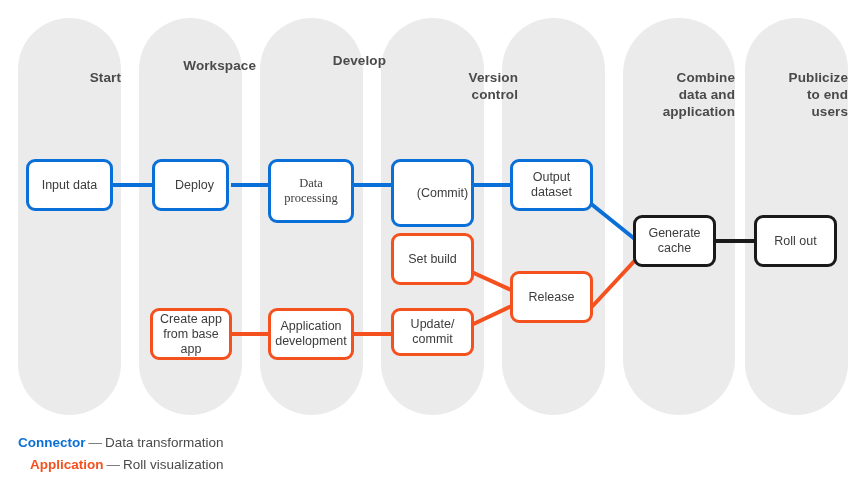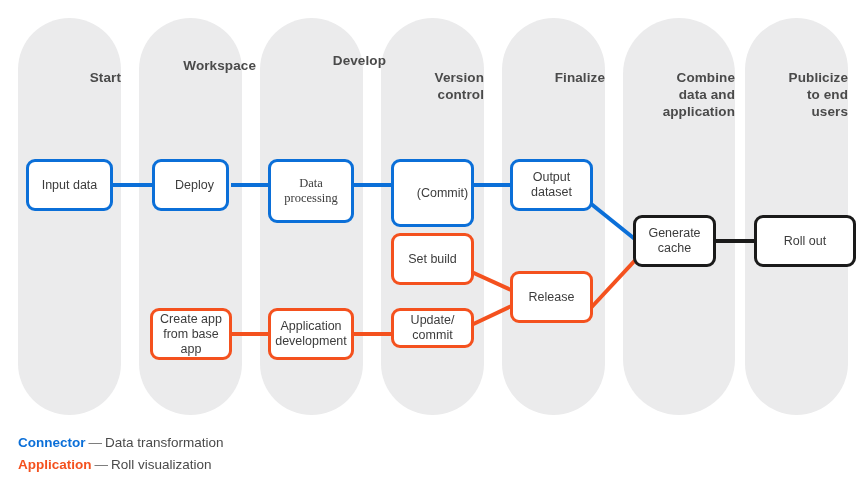--- a/index.html
+++ b/index.html
@@ -52,21 +52,21 @@
   .node.combined{border:3px solid #1a1a1a;}
   .node span{display:block;padding:0 4px;}
 
   
   .legend{
     position:absolute;
     font-size:13.5px;
     line-height:22px;
     white-space:nowrap;
   }
-  .legend-row{display:block;}
+  .legend-row{display:block;text-align:right;}
   .legend-key{font-weight:bold;}
   .legend-key.connector{color:#0b6fd8;}
   .legend-key.application{color:#f4511e;}
   .legend-dash{color:#6d6d6d;padding:0 3px;}
   .legend-desc{color:#4a4a4a;}
 </style>
 </head>
 <body>
 
 <div id="stage">
@@ -75,22 +75,21 @@
   <div class="lane" style="left: 139px; top: 18px; width: 103px; height: 397px; background: rgb(235, 235, 236);"></div>
   <div class="lane" style="left: 260px; top: 18px; width: 103px; height: 397px; background: rgb(235, 235, 236);"></div>
   <div class="lane" style="left: 381px; top: 18px; width: 103px; height: 397px; background: rgb(235, 235, 236);"></div>
   <div class="lane" style="left: 502px; top: 18px; width: 103px; height: 397px; background: rgb(235, 235, 236);"></div>
   <div class="lane" style="left: 623px; top: 18px; width: 112px; height: 397px; background: rgb(235, 235, 236);"></div>
   <div class="lane" style="left: 745px; top: 18px; width: 103px; height: 397px; background: rgb(235, 235, 236);"></div>
 
   <div class="lane-title" style="left:18px;  top:69px;  width:103px;">Start</div>
   <div class="lane-title" style="left:139px; top:57px;  width:117px;">Workspace</div>
   <div class="lane-title" style="left:260px; top:52px;  width:126px;">Develop</div>
-  <div class="lane-title" style="left:381px; top:69px;  width:103px;">Version<br>control</div>
-  <div class="lane-title" style="left:502px; top:69px;  width:103px;">Finalize</div>
+  <div class="lane-title" style="left:381px; top:69px;  width:103px;padding-left:34px;">Version<br>control</div>
   <div class="lane-title" style="left:623px; top:69px;  width:112px;">Combine<br>data and<br>application</div>
   <div class="lane-title" style="left:745px; top:69px;  width:103px;">Publicize<br>to end<br>users</div>
 
   <svg id="wires" viewBox="0 0 865 485">
 
     <line x1="110" y1="185" x2="170" y2="185" stroke="#0b6fd8" stroke-width="4"></line>
     <line x1="231" y1="185" x2="291" y2="185" stroke="#0b6fd8" stroke-width="4"></line>
     <line x1="352" y1="185" x2="412" y2="185" stroke="#0b6fd8" stroke-width="4"></line>
     <line x1="473" y1="185" x2="533" y2="185" stroke="#0b6fd8" stroke-width="4"></line>
     <line x1="590" y1="203" x2="641" y2="244" stroke="#0b6fd8" stroke-width="4"></line>
@@ -129,33 +128,33 @@
   </div>
 
   <div class="node application" style="left: 150px; top: 308px; width: 82px; height: 52px; border-color: rgb(244, 81, 30);">
     <span>Create app<br>from base<br>app</span>
   </div>
 
   <div class="node application" style="left: 268px; top: 308px; width: 86px; height: 52px; border-color: rgb(244, 81, 30);">
     <span>Application<br>development</span>
   </div>
 
-  <div class="node application" style="left: 391px; top: 308px; width: 83px; height: 40px; border-color: rgb(244, 81, 30); text-align: center;">
+  <div class="node application" style="left: 391px; top: 308px; width: 83px; height: 48px; border-color: rgb(244, 81, 30); text-align: center;">
     <span>Update/<br>commit</span>
   </div>
 
   <div class="node application" style="left: 510px; top: 271px; width: 83px; height: 52px; border-color: rgb(244, 81, 30);">
     <span>Release</span>
   </div>
 
   <div class="node combined" style="left: 633px; top: 215px; width: 83px; height: 52px; border-color: rgb(26, 26, 26);">
     <span>Generate<br>cache</span>
   </div>
 
-  <div class="node combined" style="left: 754px; top: 215px; width: 102px; height: 52px; border-color: rgb(26, 26, 26);">
+  <div class="node combined" style="left: 754px; top: 215px; width: 83px; height: 52px; border-color: rgb(26, 26, 26);">
     <span>Roll out</span>
   </div>
 
   <div class="legend" style="left:18px; top:432px;">
     <span class="legend-row">
       <span class="legend-key connector">Connector</span><span class="legend-dash">—</span><span class="legend-desc">Data transformation</span>
     </span>
     <span class="legend-row">
       <span class="legend-key application">Application</span><span class="legend-dash">—</span><span class="legend-desc">Roll visualization</span>
     </span>

